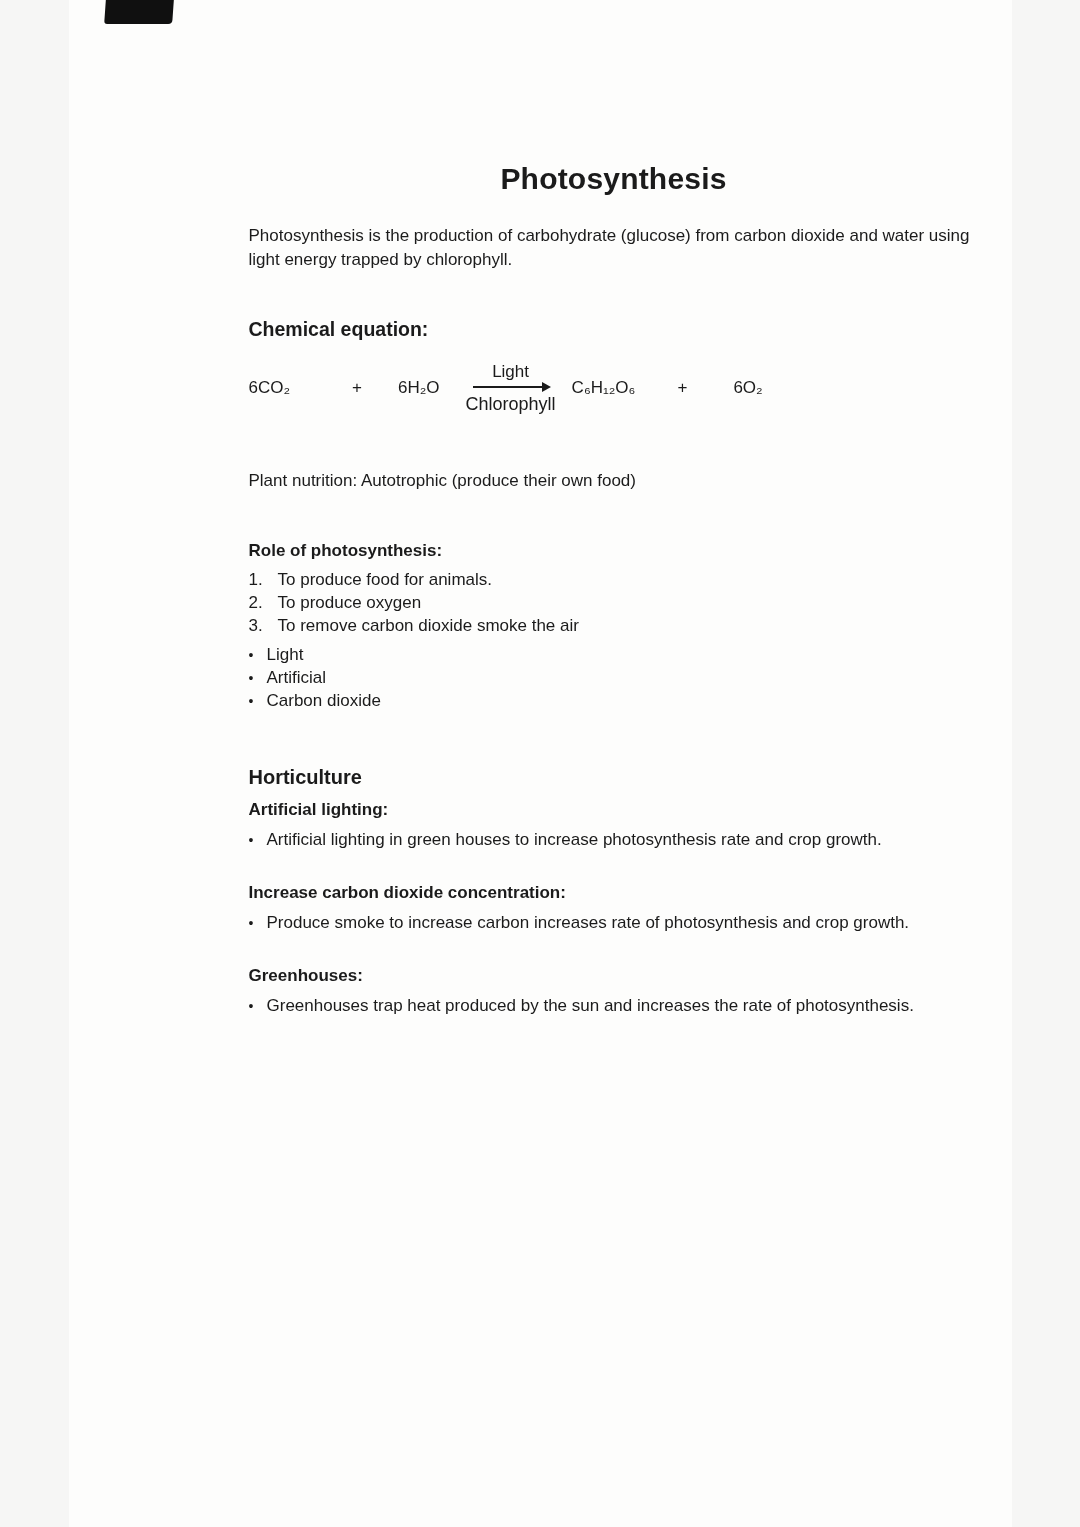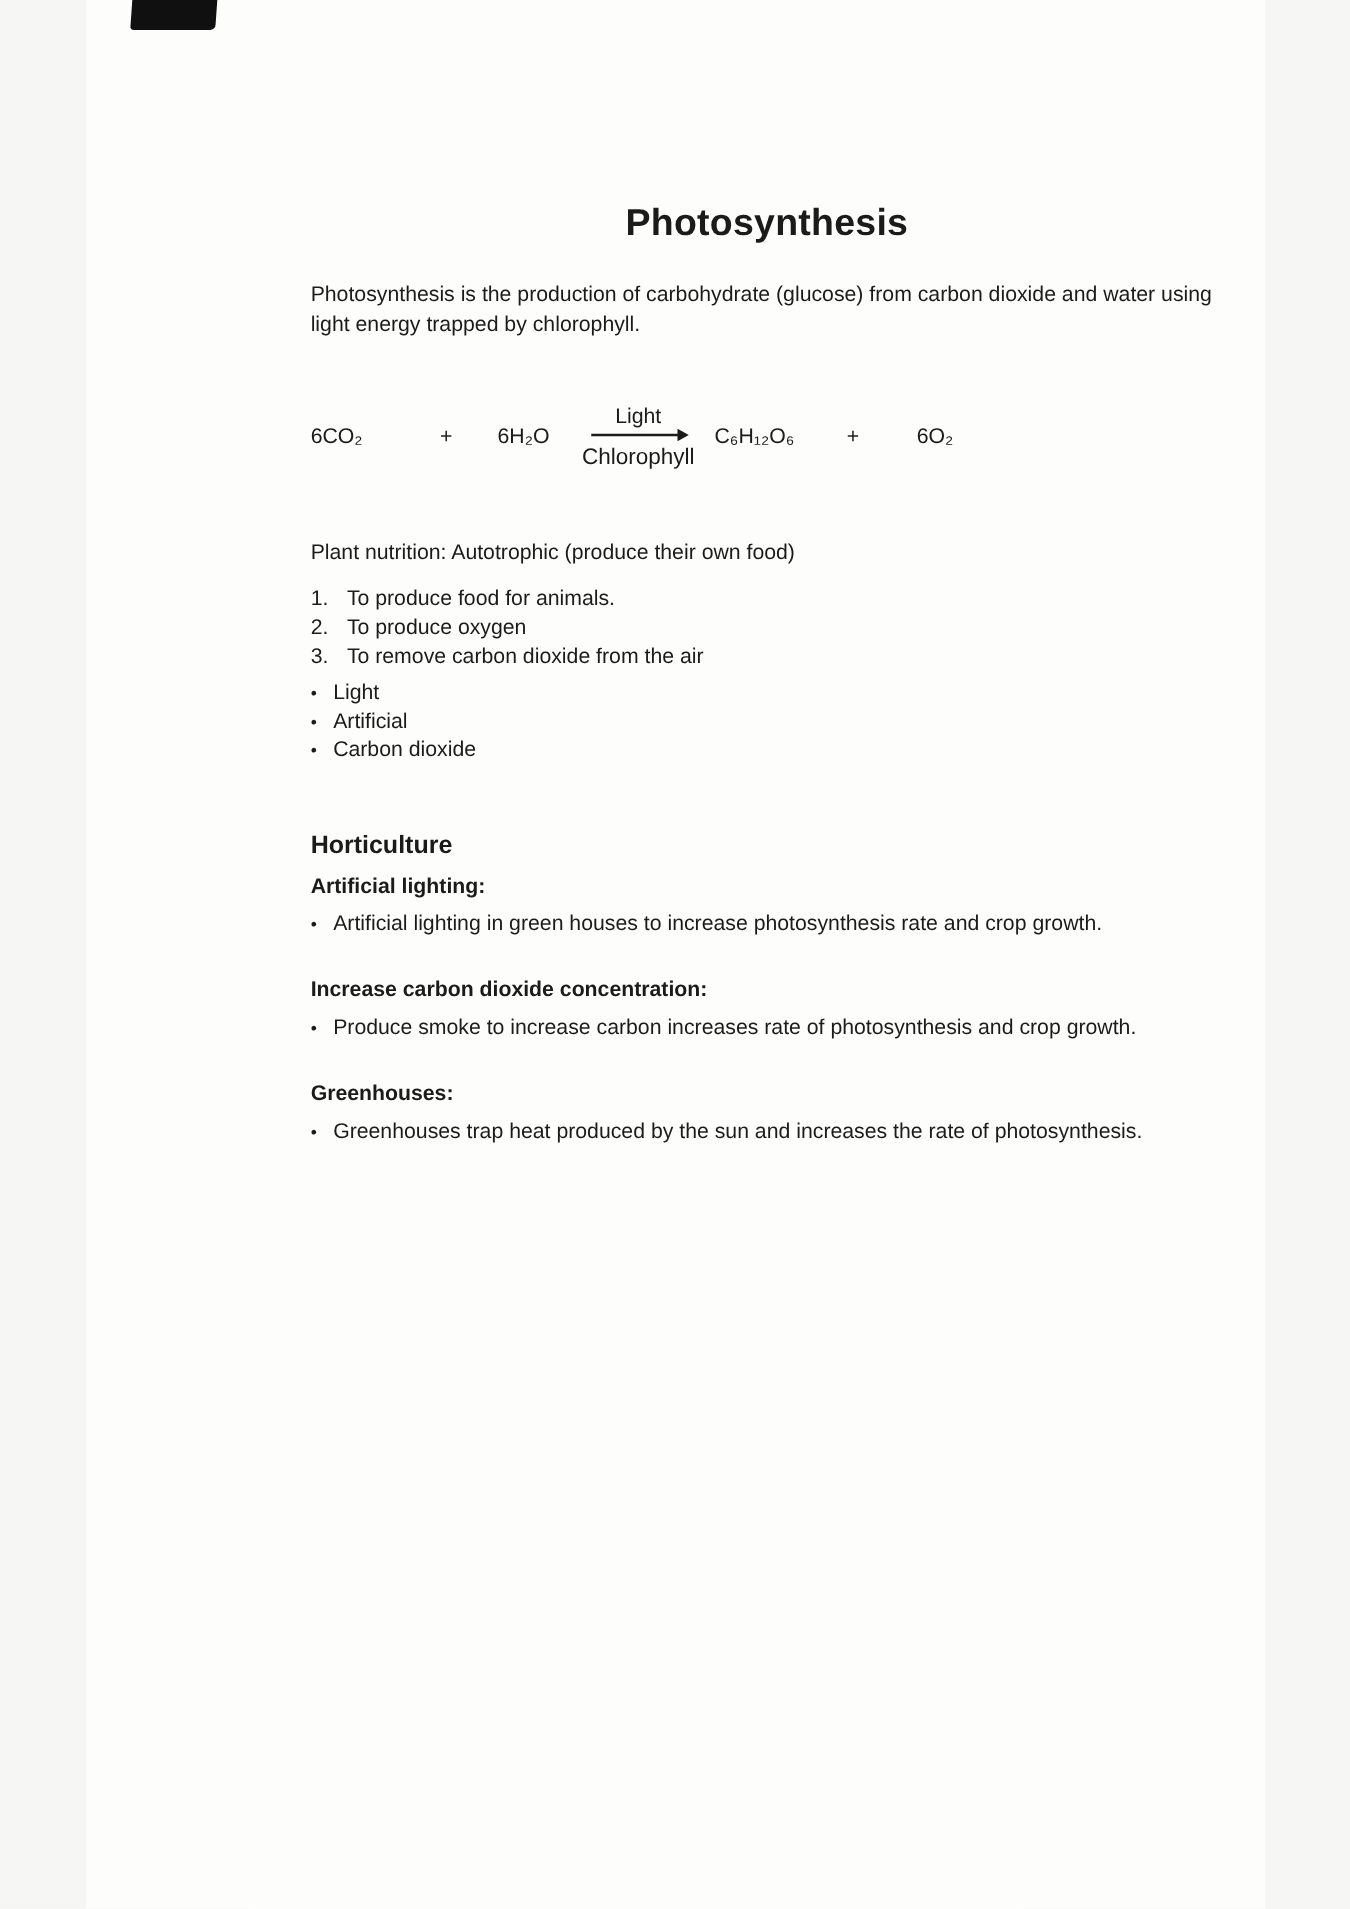--- a/index.html
+++ b/index.html
@@ -141,50 +141,52 @@
 <div class="page">
 
   <div class="scan-artifact"></div>
 
   <div class="content">
 
     <h1 class="doc-title">Photosynthesis</h1>
 
     <p class="intro">Photosynthesis is the production of carbohydrate (glucose) from carbon dioxide and water using light energy trapped by chlorophyll.</p>
 
+    <h2 class="h-section">Chemical equation:</h2>
 
     <div class="equation">
       <span class="eq-term eq-r1">6CO₂</span>
       <span class="eq-term eq-p1s">+</span>
       <span class="eq-term eq-r2">6H₂O</span>
       <span class="eq-arrow-group">
         <span class="eq-arrow-top">Light</span>
         <span class="arrow-line"></span>
         <span class="eq-arrow-bottom">Chlorophyll</span>
       </span>
       <span class="eq-term eq-prod1">C₆H₁₂O₆</span>
       <span class="eq-term eq-p2s">+</span>
       <span class="eq-term">6O₂</span>
     </div>
 
     <p class="nutrition"><span class="label">Plant nutrition:</span><span> Autotrophic (produce their own food)</span></p>
 
+    <h3 class="h-sub roles-heading">Role of photosynthesis:</h3>
 
     <div class="num-list">
       <div class="num-item">
         <span class="num">1.</span>
         <span class="txt">To produce food for animals.</span>
       </div>
       <div class="num-item">
         <span class="num">2.</span>
         <span class="txt">To produce oxygen</span>
       </div>
       <div class="num-item">
         <span class="num">3.</span>
-        <span class="txt">To remove carbon dioxide from the air</span>
+        <span class="txt">To remove carbon dioxide smoke the air</span>
       </div>
     </div>
 
 
     <div class="bullet-list">
       <div class="bullet-item">
         <span class="bullet">•</span>
         <span class="txt">Light</span>
       </div>
       <div class="bullet-item">

